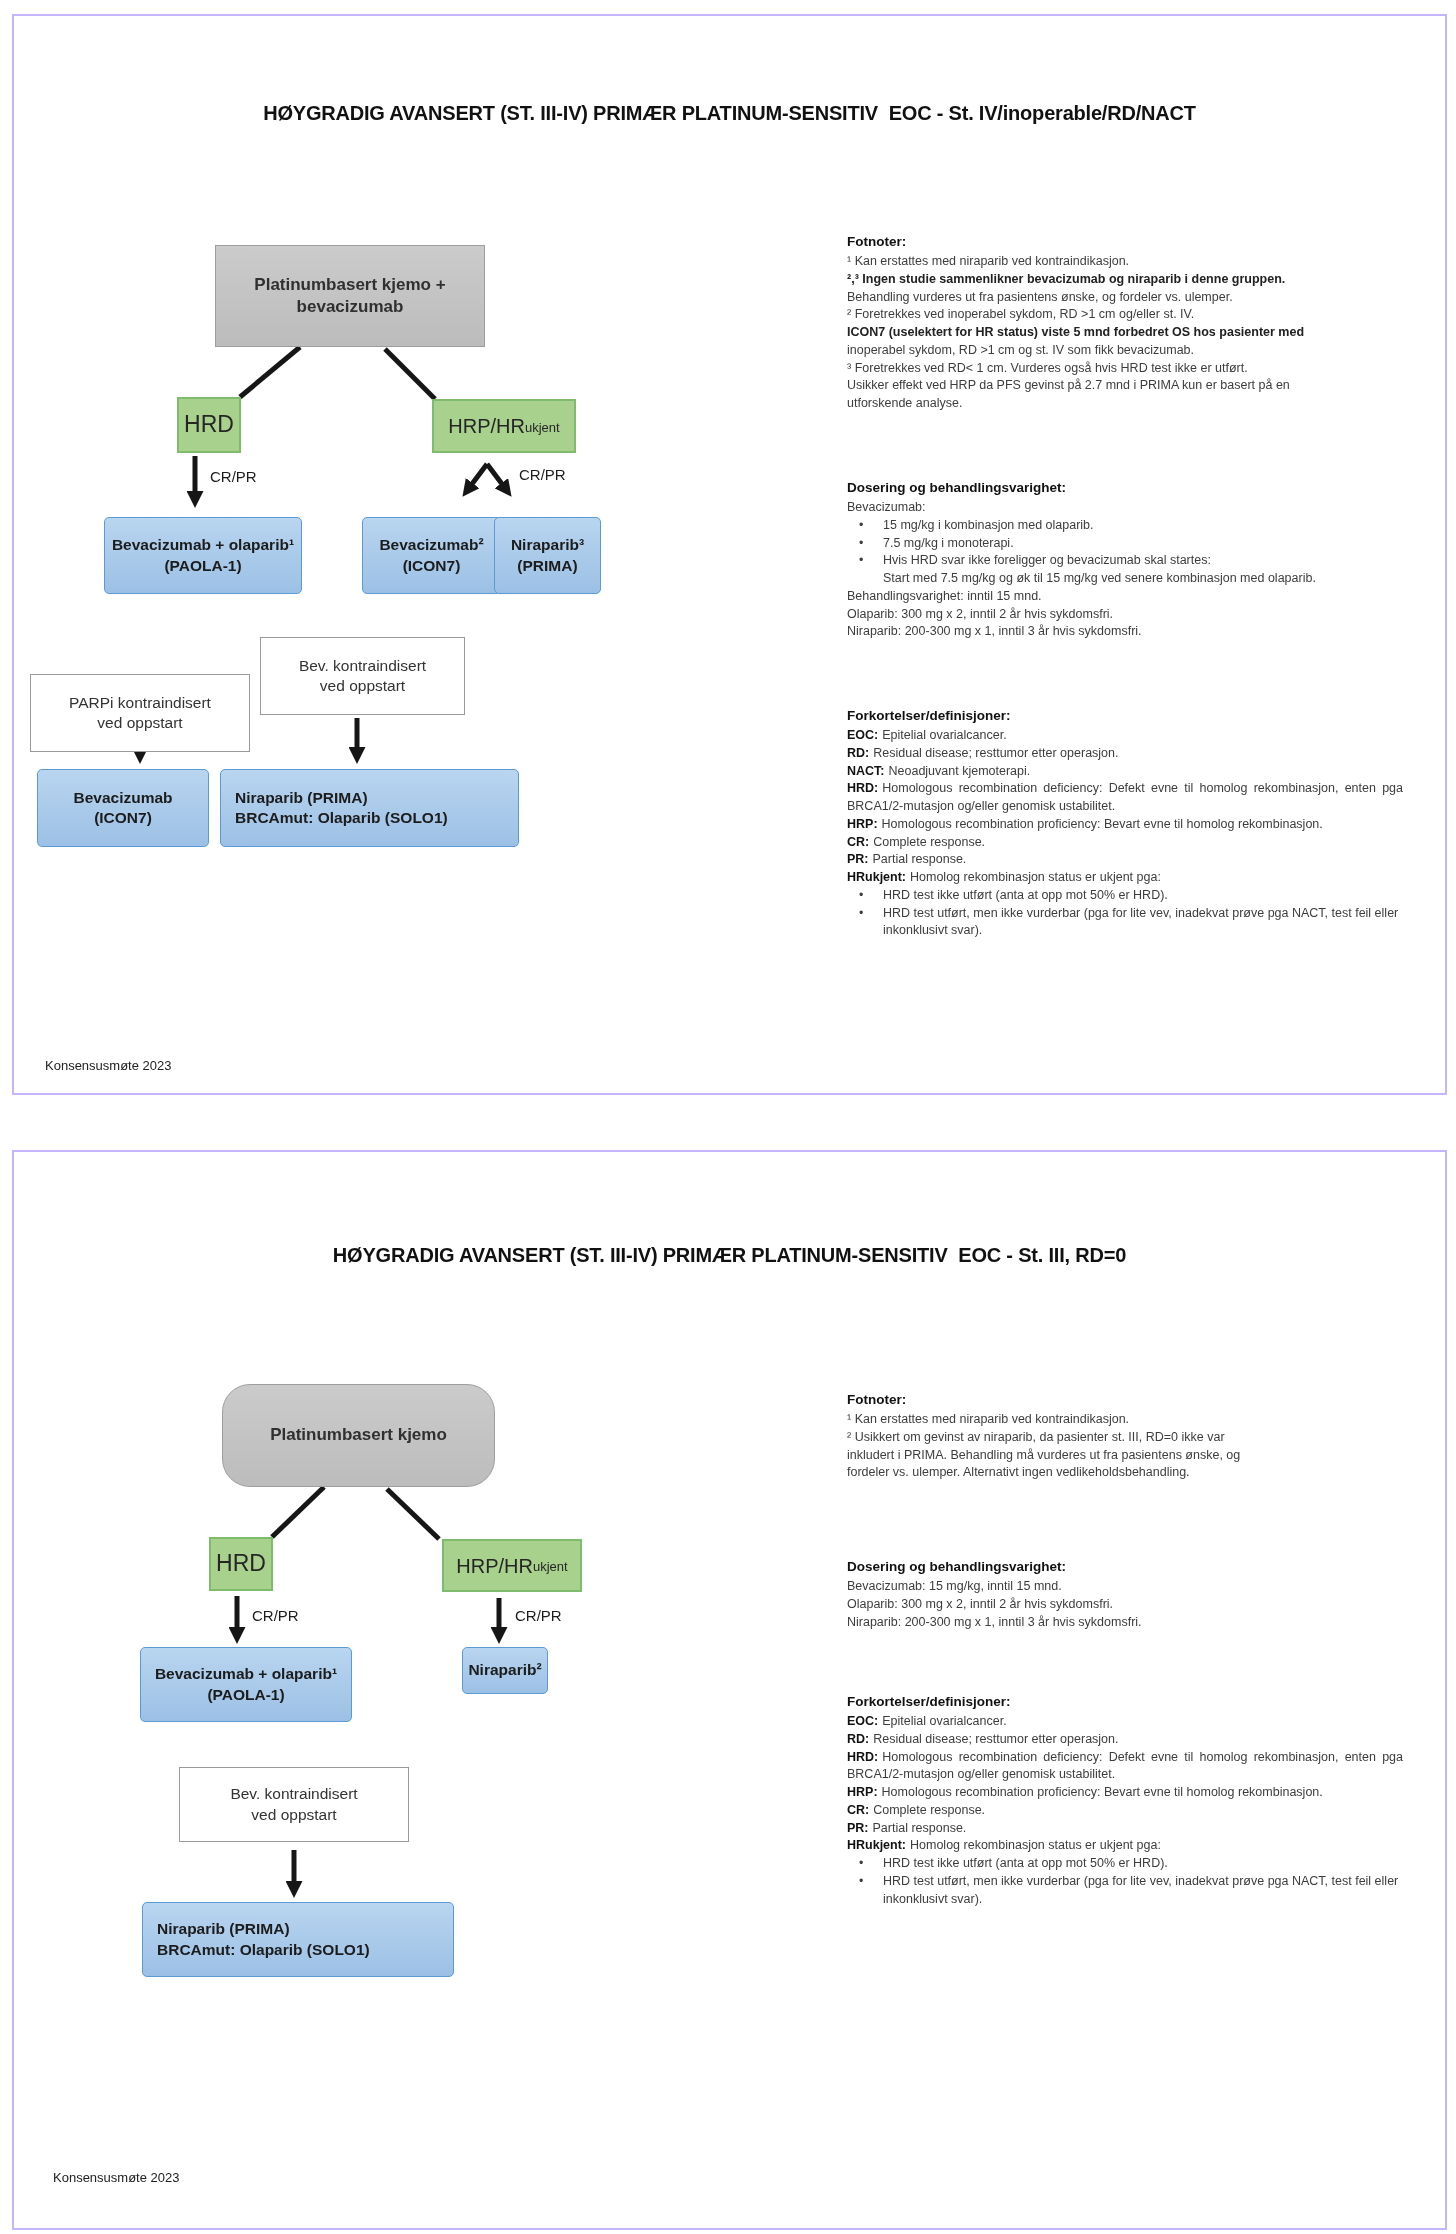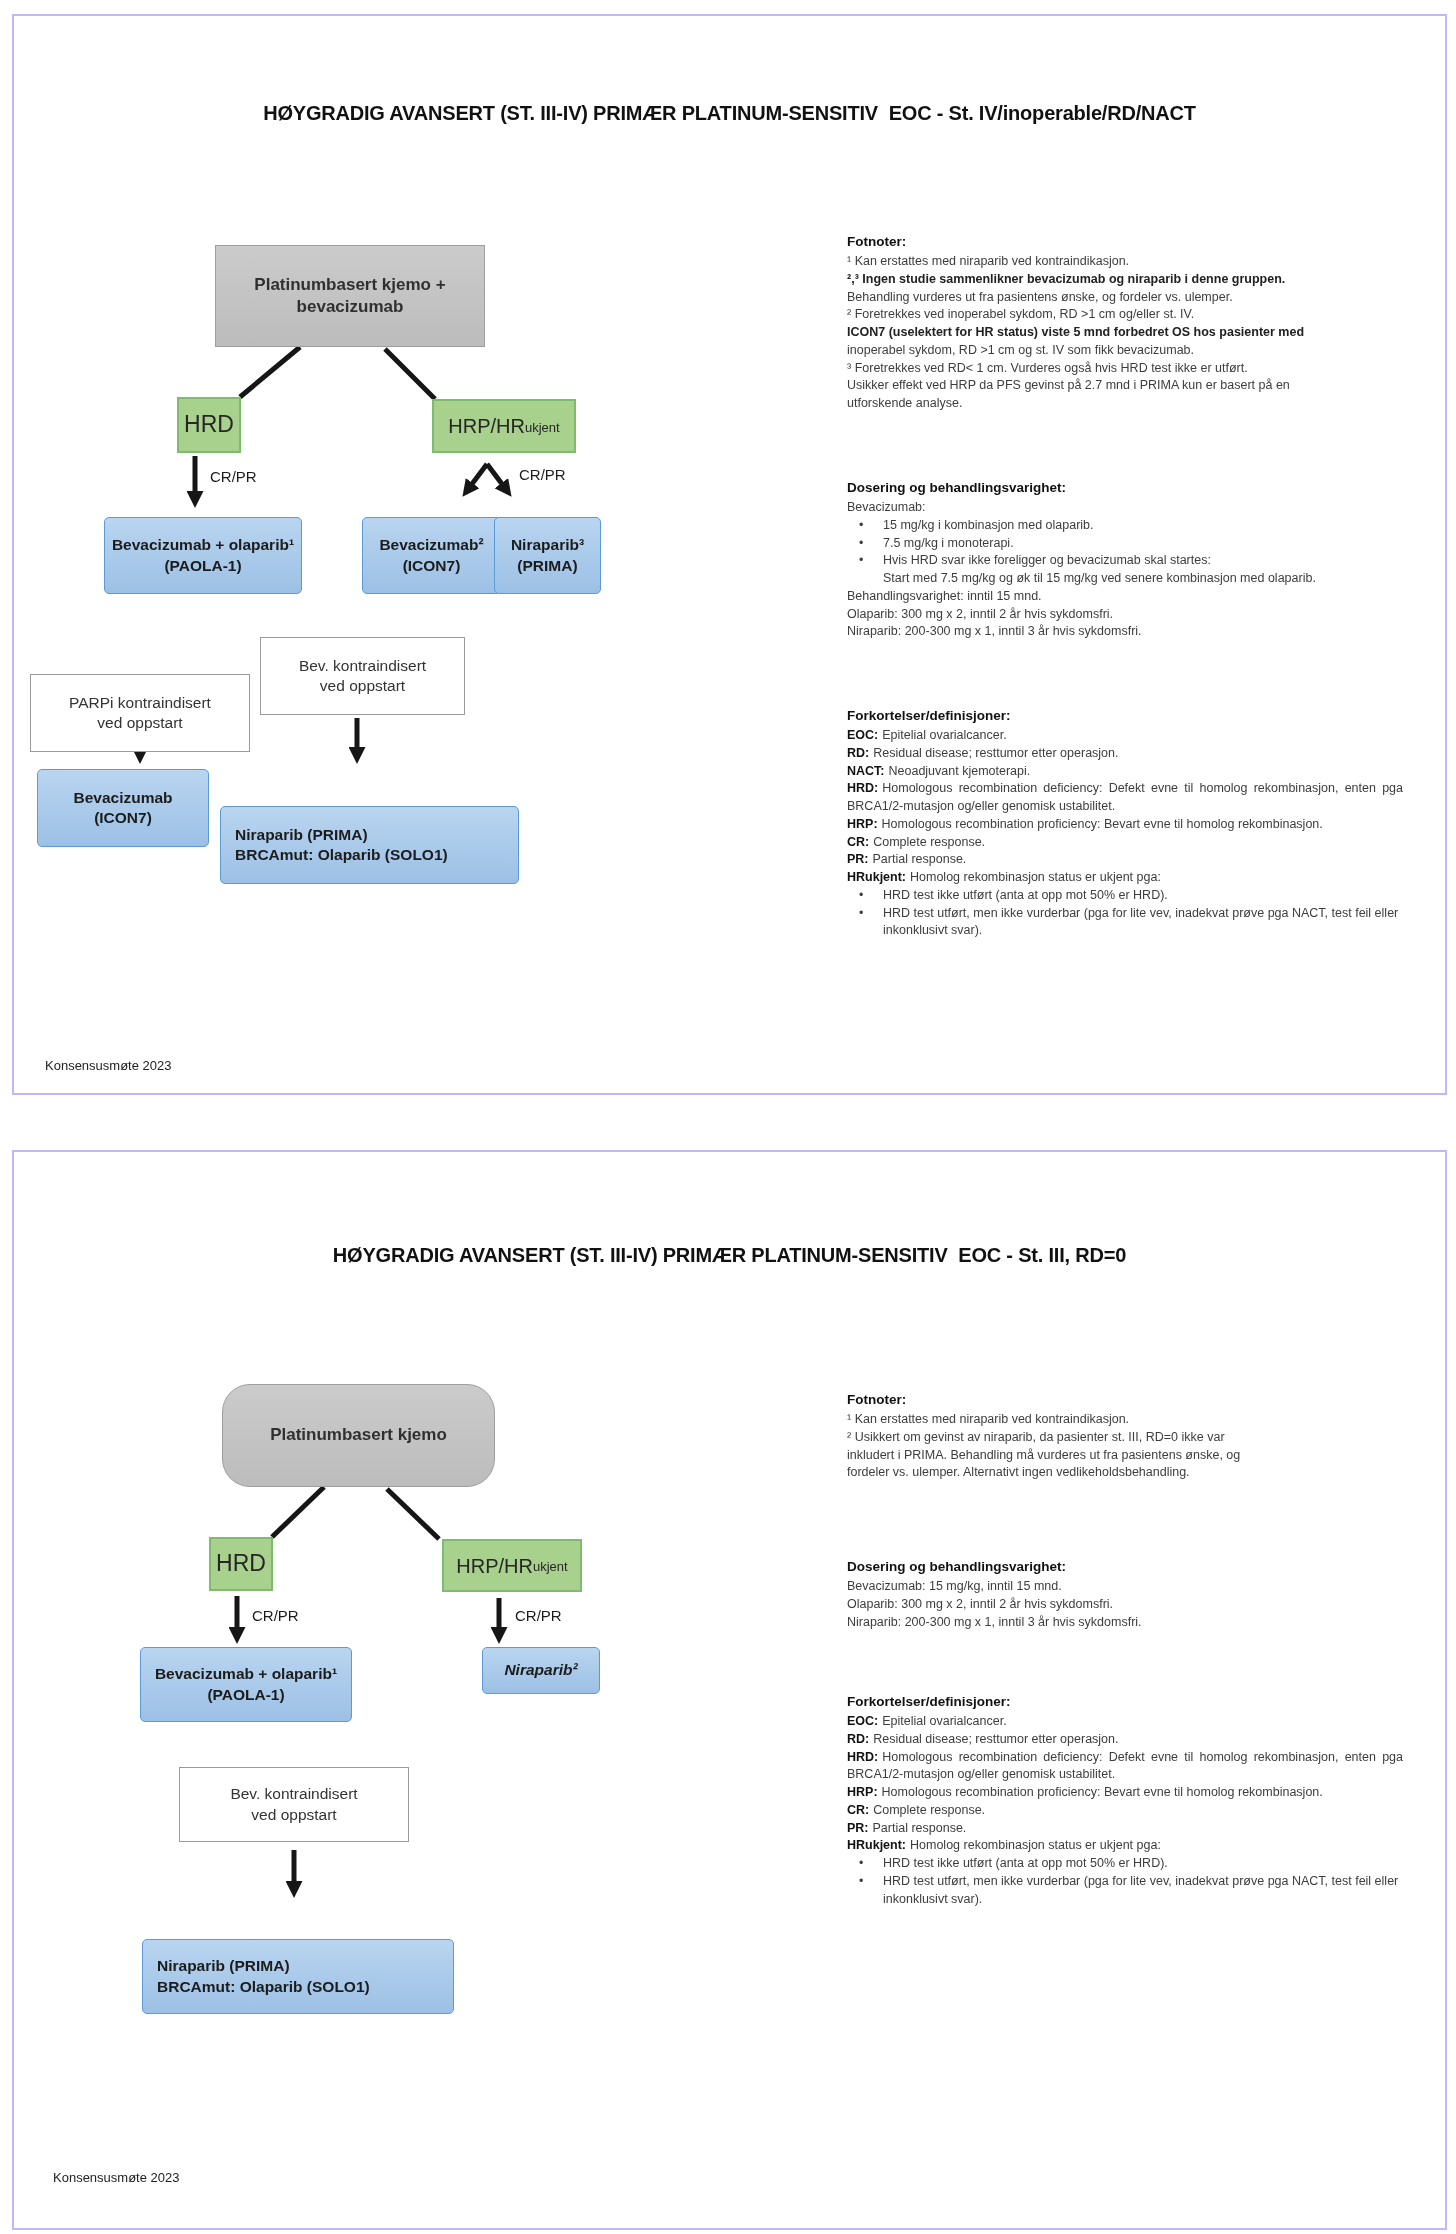--- a/index.html
+++ b/index.html
@@ -12,21 +12,21 @@
           font-size:20px;letter-spacing:-0.2px;color:#111;white-space:pre;}
   
   .box{position:absolute;display:flex;flex-direction:column;justify-content:center;
        align-items:center;text-align:center;line-height:1.3;box-sizing:border-box;}
   .gray{background:linear-gradient(180deg,#cbcbcb,#bcbcbc);border:1px solid #9e9e9e;
         font-weight:bold;font-size:17px;color:#303030;}
   .green{background:#a9d18e;border:2px solid #7fbb6d;color:#262626;}
   .blue{background:linear-gradient(180deg,#b9d5f0,#9cc0e5);border:1.5px solid #5b9bd5;
         border-radius:5px;font-weight:600;font-size:15.5px;color:#1c1c1c;}
   .white{background:#fff;border:1.5px solid #9a9a9a;font-size:15.5px;color:#333;}
-  .blue.leftalign{align-items:flex-start;text-align:right;padding-left:14px;margin-top:37px;}
+  .blue.leftalign{align-items:flex-start;text-align:right;padding-left:14px;}
   .hrd-label{font-size:23px;font-weight:500;}
   .hrp-label{font-size:20px;font-weight:500;}
   .hrp-label .sub{font-size:13px;position:relative;top:2px;font-weight:500;}
   .crpr{position:absolute;font-size:15px;color:#1c1c1c;}
   .flow-svg{position:absolute;left:0;top:0;pointer-events:none;}
   .flow-svg line{stroke:#161616;stroke-width:5;}
   .flow-svg .ah{fill:#161616;}
   
   .rc{position:absolute;width:560px;font-size:12.5px;color:#3d3d3d;line-height:1.42;}
   .rc-head{font-weight:bold;font-size:13.5px;color:#111;margin-bottom:2px;}
@@ -219,21 +219,21 @@
     </div>
 
     <div class="crpr" style="left:238px;top:455px;">CR/PR</div>
     <div class="crpr" style="left:501px;top:455px;">CR/PR</div>
 
     <div class="box blue" style="left:126px;top:495px;width:212px;height:75px;">
       <div>Bevacizumab + olaparib¹</div>
       <div>(PAOLA-1)</div>
     </div>
 
-    <div class="box blue" style="left:468px;top:495px;width:118px;height:47px;font-style:italic;">
+    <div class="box blue" style="left:448px;top:495px;width:86px;height:47px;">
       <div>Niraparib²</div>
     </div>
 
     <div class="box white" style="left:165px;top:615px;width:230px;height:75px;">
       <div>Bev. kontraindisert</div>
       <div>ved oppstart</div>
     </div>
 
     <div class="box blue leftalign" style="left:128px;top:750px;width:312px;height:75px;">
       <div>Niraparib (PRIMA)</div>

